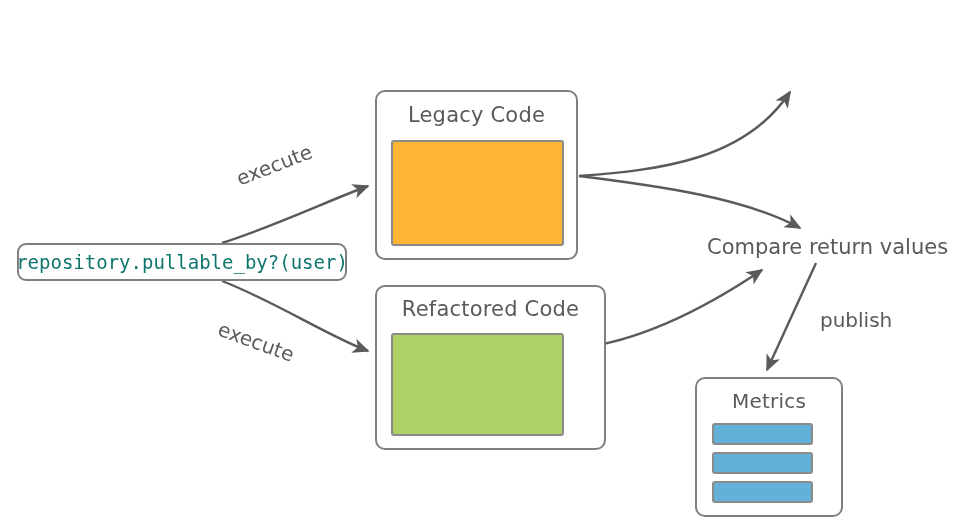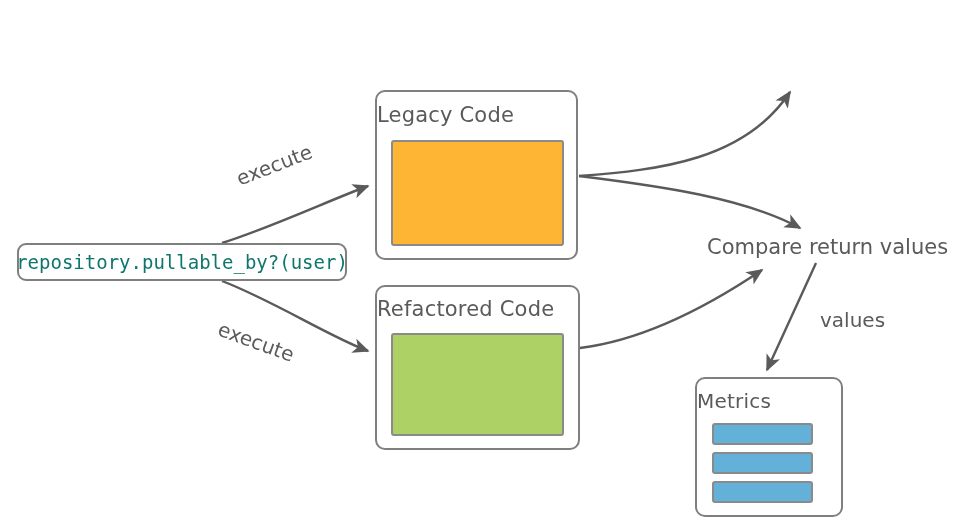--- a/index.html
+++ b/index.html
@@ -29,41 +29,41 @@
     position: absolute;
     background: #ffffff;
     border: 2px solid #7f7f7f;
     border-radius: 10px;
     box-sizing: border-box;
   }
   .card-title {
     position: absolute;
     left: 0;
     right: 0;
-    text-align: left;
+    text-align: center;
     color: #5a5a5a;
     font-size: 21px;
     letter-spacing: .2px;
     white-space: nowrap;
   }
   .fill-rect {
     position: absolute;
     border: 2px solid #8a8a8a;
     border-radius: 3px;
     box-sizing: border-box;
   }
 
   
   #legacy-card  { left: 375px; top: 90px;  width: 203px; height: 170px; }
   #legacy-card .card-title { top: 11px; }
   #legacy-fill  { left: 14px; top: 48px; width: 173px; height: 106px;
                   background: #FDB533; }
 
   
-  #refactored-card { left: 375px; top: 285px; width: 205px; height: 165px; }
+  #refactored-card { left: 375px; top: 285px; width: 231px; height: 165px; }
   #refactored-card .card-title { top: 10px; }
   #refactored-fill { left: 14px; top: 46px; width: 173px; height: 103px;
                      background: #AED165; }
 
   
   #metrics-card { left: 695px; top: 377px; width: 148px; height: 140px; }
   #metrics-card .card-title { top: 10px; font-size: 20px; }
   #metrics-bars { position: absolute; left: 15px; top: 44px; width: 101px; }
   .metric-bar {
     height: 22px;
@@ -166,15 +166,15 @@
     </div>
   </div>
 
   <div id="label-execute-top" class="edge-label">execute</div>
 
   <div id="label-execute-bottom" class="edge-label">execute</div>
 
 
   <div id="label-compare" class="edge-label">Compare return values</div>
 
-  <div id="label-publish" class="edge-label">values</div>
+  <div id="label-publish" class="edge-label">publish</div>
 
 </div>
 
 </body></html>

